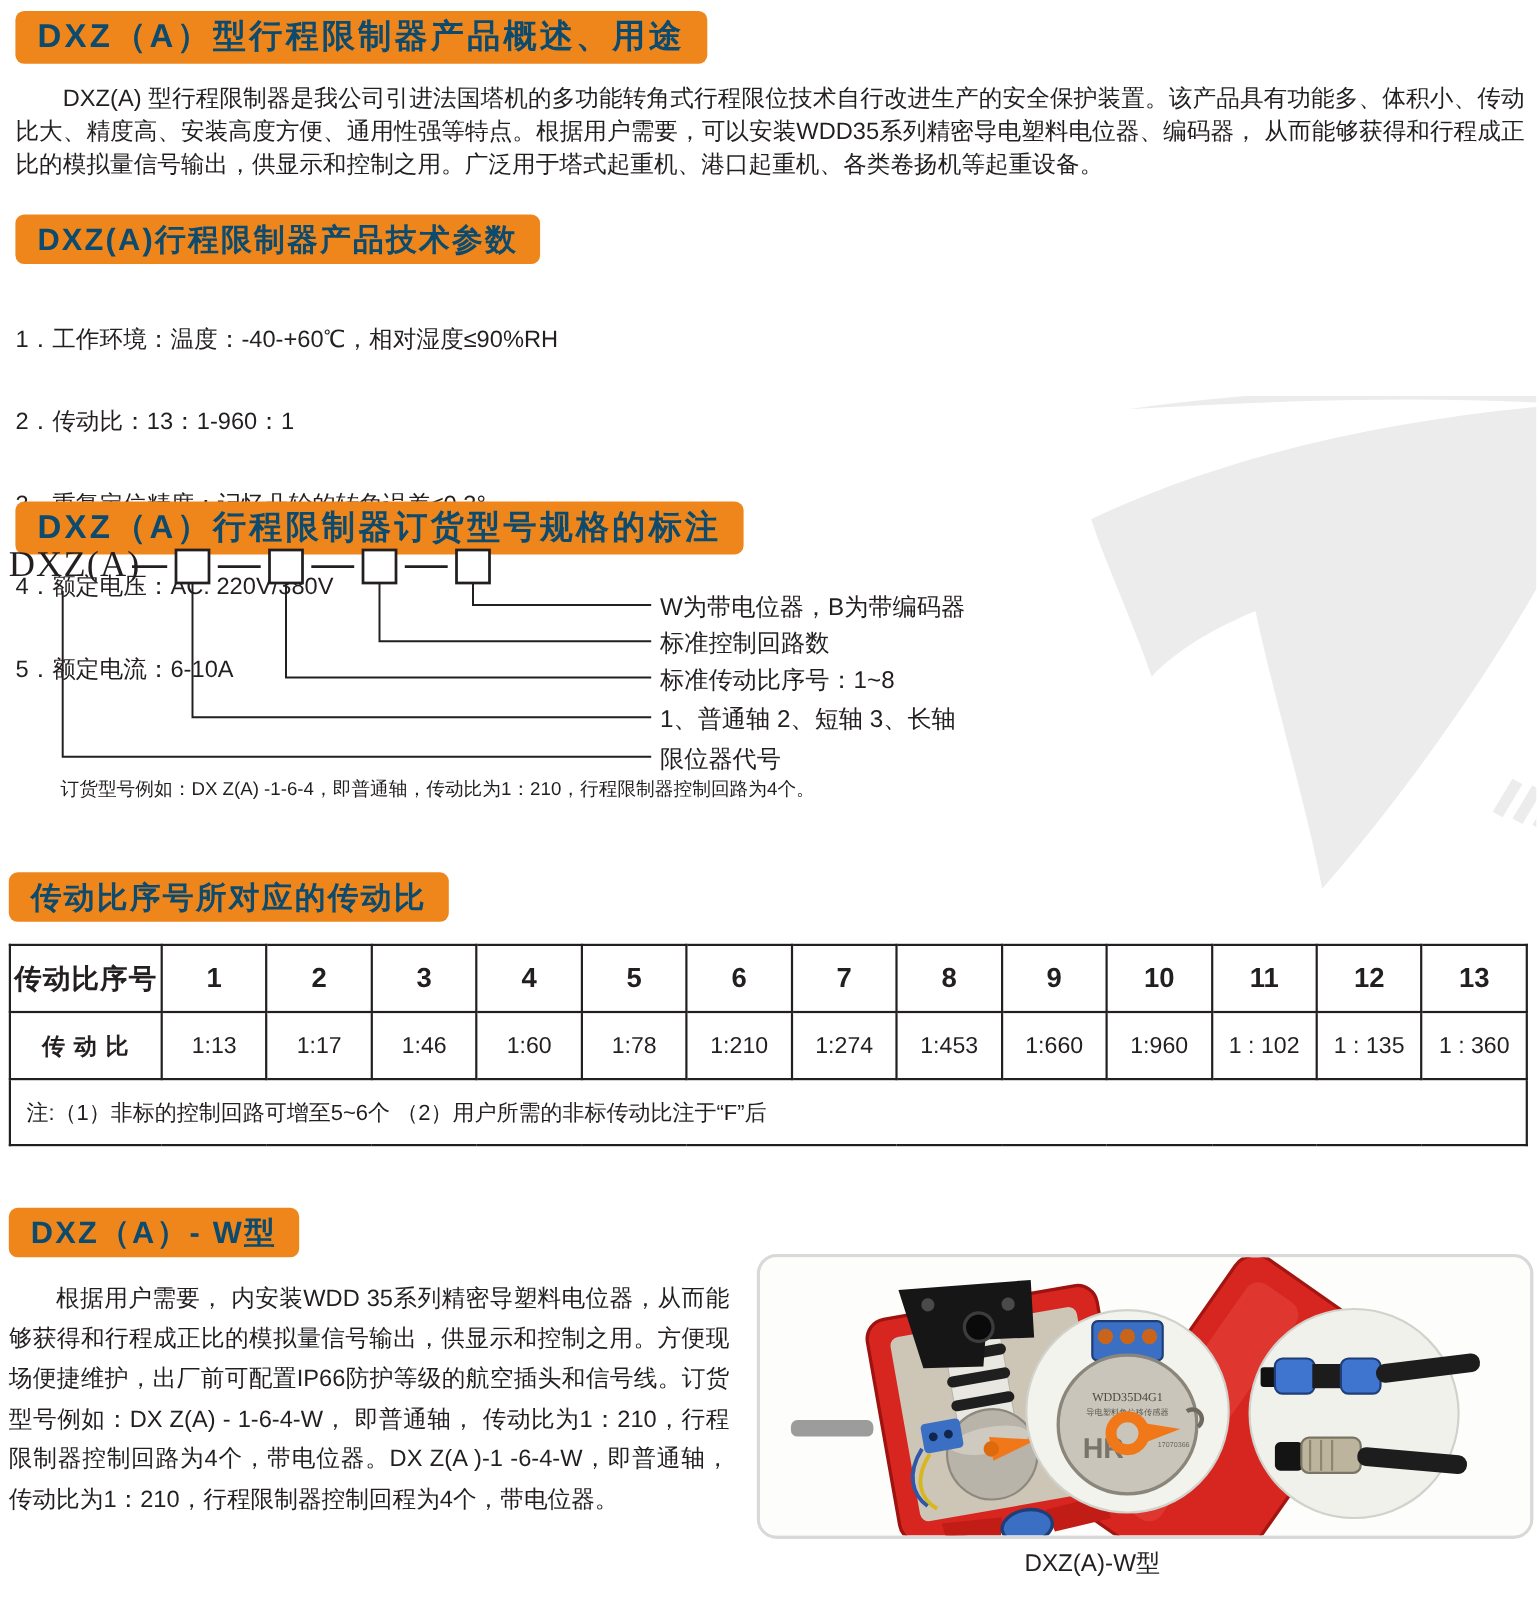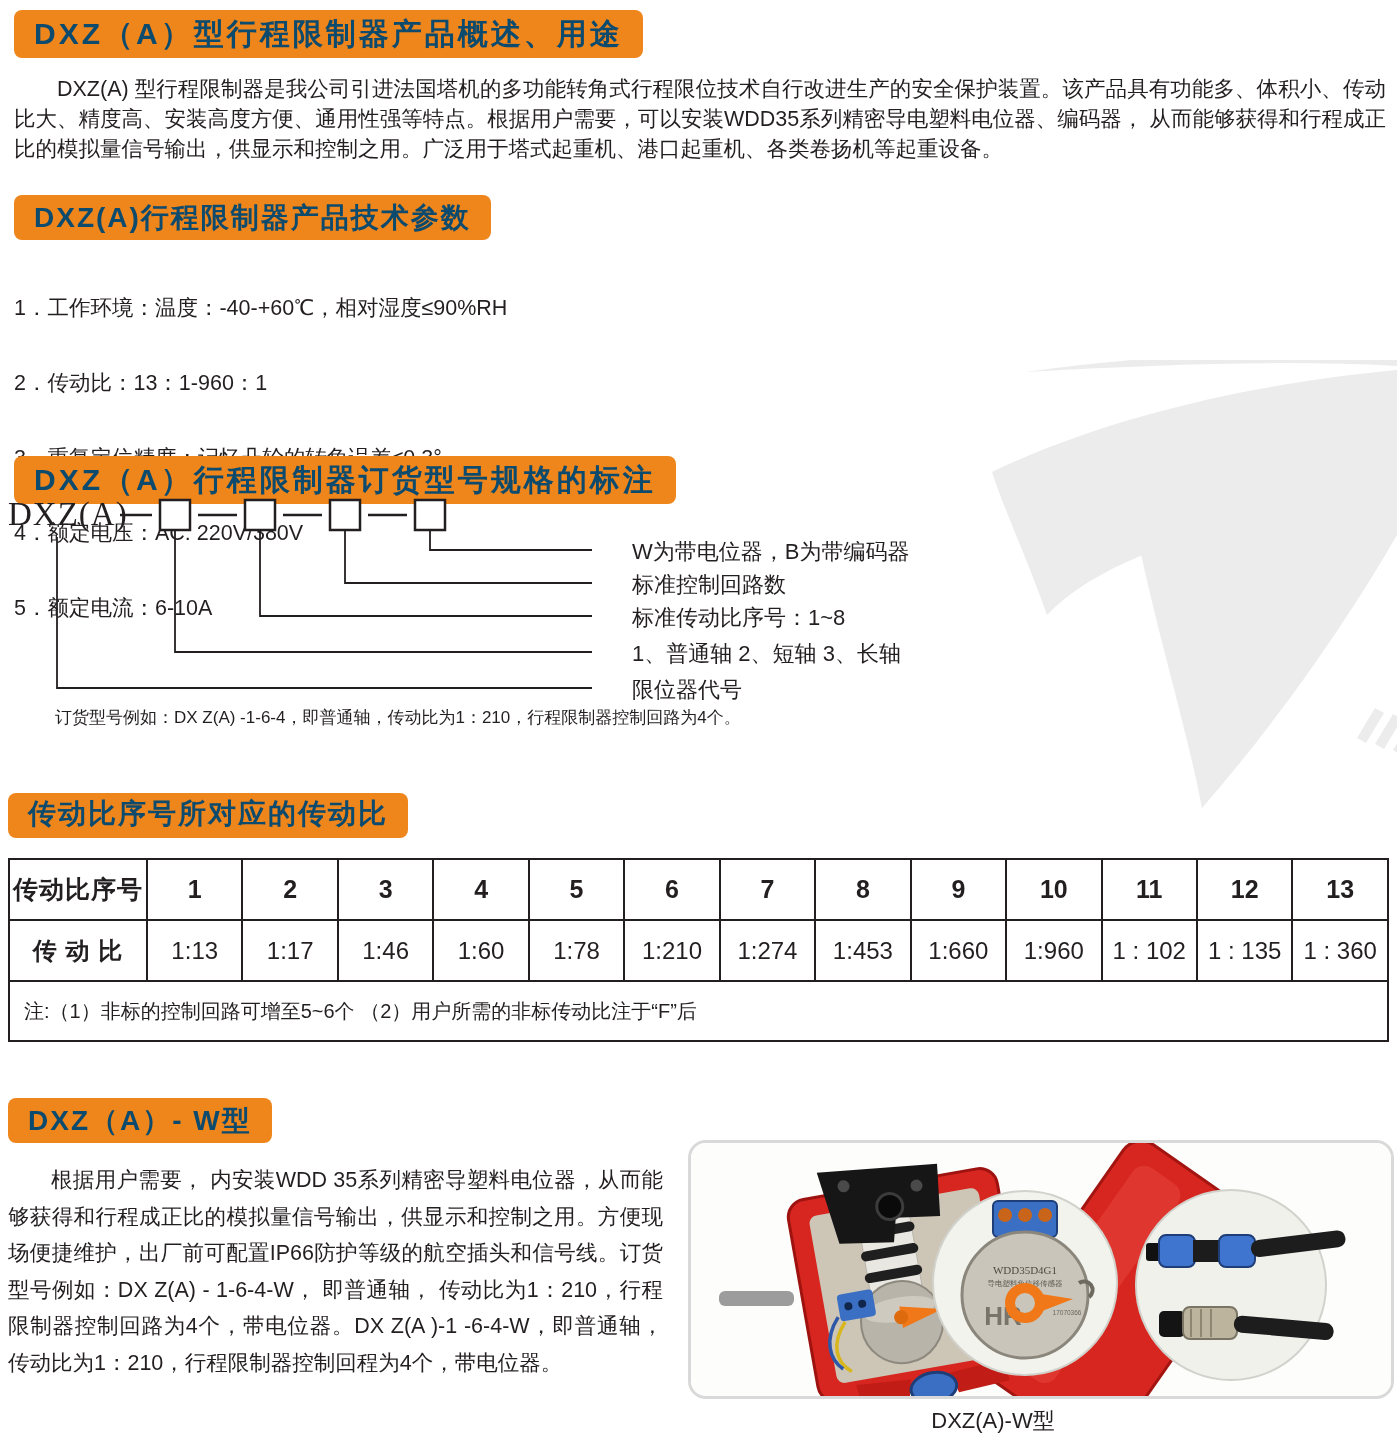--- a/index.html
+++ b/index.html
@@ -8,28 +8,28 @@
   .banner{position:absolute;display:inline-block;background:#EF861B;color:#0c4a6e;font-weight:bold;
           border-radius:8px;padding:0 20px;white-space:nowrap;}
   .banner.big{height:48px;line-height:48px;font-size:30px;letter-spacing:3px;}
   .banner.mid{height:45px;line-height:45px;font-size:28px;letter-spacing:2px;}
   .para{position:absolute;font-size:21.5px;line-height:30px;text-align:justify;}
   .indent{text-indent:2em;}
   .plist{position:absolute;font-size:21.5px;line-height:37.5px;white-space:pre-line;}
   .plist div{height:37.5px;}
   .diagram-prefix{position:absolute;left:8px;top:496px;font-family:"Liberation Serif",serif;
                   font-size:33px;letter-spacing:1px;}
-  .dlabel{position:absolute;left:600px;font-size:22px;white-space:nowrap;margin-left:32px;}
+  .dlabel{position:absolute;left:600px;font-size:22px;white-space:nowrap;}
   .example{position:absolute;left:55px;top:706px;font-size:17px;white-space:nowrap;}
   table.ratio{position:absolute;left:8px;top:858px;width:1381px;border-collapse:collapse;
               table-layout:fixed;background:transparent;}
   table.ratio td{border:2.5px solid #231F20;text-align:center;vertical-align:middle;overflow:hidden;}
   td.rowhead{font-weight:bold;font-size:24px;letter-spacing:1px;}
   tr.serials td{height:57px;font-weight:bold;font-size:25px;}
-  tr.ratios td{height:57px;font-size:24px;margin-left:16px;}
+  tr.ratios td{height:57px;font-size:21px;margin-left:16px;}
   td.note{height:56px;text-align:left !important;padding-left:14px;font-size:20px;font-weight:normal;}
   .wpara{position:absolute;left:8px;top:1162px;width:655px;font-size:21.5px;line-height:36.5px;
          text-align:justify;text-indent:2em;}
   .photocard{position:absolute;left:688px;top:1140px;width:700px;height:253px;background:#fff;
              border:3px solid #d9d9d9;border-radius:18px;overflow:hidden;}
   .caption{position:absolute;left:688px;top:1406px;width:610px;text-align:center;font-size:22px;}
   svg{display:block;}
   .abs{position:absolute;}
 </style>
 </head>
@@ -85,21 +85,21 @@
   </svg>
 
   <span class="dlabel" style="top:537px;">W为带电位器，B为带编码器</span>
   <span class="dlabel" style="top:570px;">标准控制回路数</span>
   <span class="dlabel" style="top:603px;">标准传动比序号：1~8</span>
   <span class="dlabel" style="top:639px;">1、普通轴  2、短轴  3、长轴</span>
   <span class="dlabel" style="top:675px;">限位器代号</span>
 
   <div class="example">订货型号例如：DX Z(A) -1-6-4，即普通轴，传动比为1：210，行程限制器控制回路为4个。</div>
 
-  <div class="banner mid" style="left:8px;top:793px;font-family:Liberation Mono, monospace;">传动比序号所对应的传动比</div>
+  <div class="banner mid" style="left:8px;top:793px;">传动比序号所对应的传动比</div>
 
   <table class="ratio">
     <colgroup>
         <col style="width:138px;">
       <col>
         <col>
         <col>
         <col>
         <col>
         <col>

